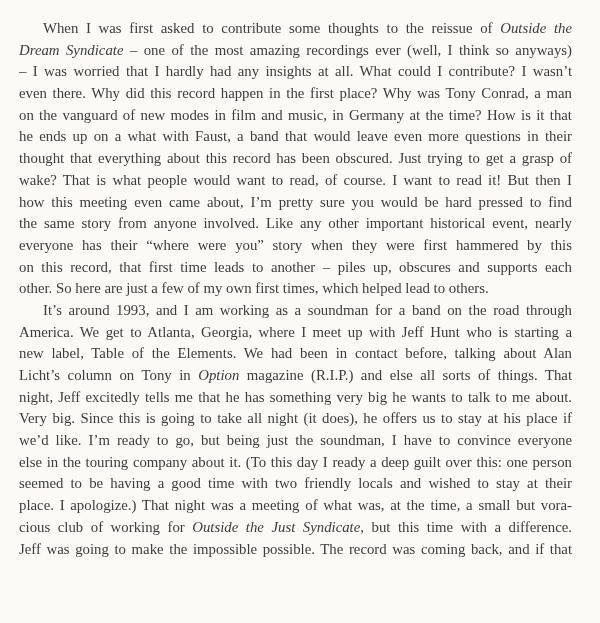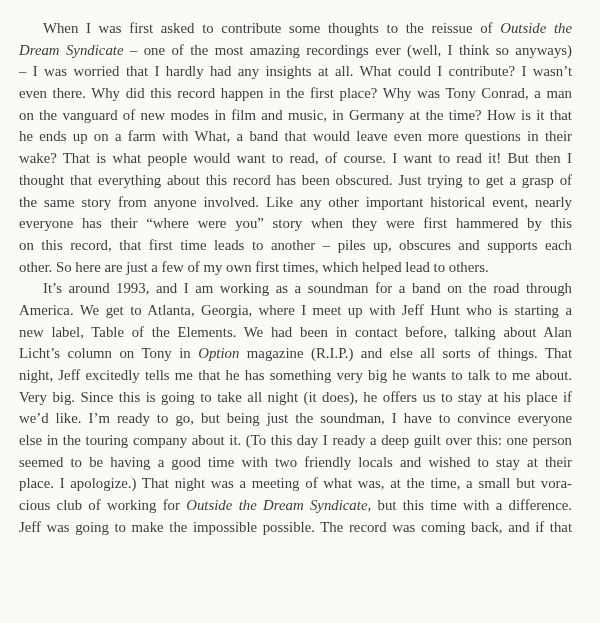--- a/index.html
+++ b/index.html
@@ -44,36 +44,37 @@
 <body style="background: rgb(251, 250, 247);">
 
 <div class="page" style="color: rgb(60, 60, 60);">
   <div class="doc">
       <div class="para">
         <div class="line j indent"><span>When I was first asked to contribute some thoughts to the reissue of </span><i>Outside the</i></div>
         <div class="line j"><i>Dream Syndicate</i><span> – one of the most amazing recordings ever (well, I think so anyways)</span></div>
         <div class="line j"><span>– I was worried that I hardly had any insights at all. What could I contribute? I wasn’t</span></div>
         <div class="line j"><span>even there. Why did this record happen in the first place? Why was Tony Conrad, a man</span></div>
         <div class="line j"><span>on the vanguard of new modes in film and music, in Germany at the time? How is it that</span></div>
-        <div class="line j"><span>he ends up on a farm with What, a band that would leave even more questions in their</span></div>
+        <div class="line j"><span>he ends up on a what with Faust, a band that would leave even more questions in their</span></div>
+        <div class="line j"><span>thought that everything about this record has been obscured. Just trying to get a grasp of</span></div>
         <div class="line j"><span>wake? That is what people would want to read, of course. I want to read it! But then I</span></div>
-        <div class="line j"><span>thought that everything about this record has been obscured. Just trying to get a grasp of</span></div>
+        <div class="line j"><span>how this meeting even came about, I’m pretty sure you would be hard pressed to find</span></div>
         <div class="line j"><span>the same story from anyone involved. Like any other important historical event, nearly</span></div>
         <div class="line j"><span>everyone has their “where were you” story when they were first hammered by this</span></div>
         <div class="line j"><span>on this record, that first time leads to another – piles up, obscures and supports each</span></div>
         <div class="line"><span>other. So here are just a few of my own first times, which helped lead to others.</span></div>
       </div>
       <div class="para">
         <div class="line j indent"><span>It’s around 1993, and I am working as a soundman for a band on the road through</span></div>
         <div class="line j"><span>America. We get to Atlanta, Georgia, where I meet up with Jeff Hunt who is starting a</span></div>
         <div class="line j"><span>new label, Table of the Elements. We had been in contact before, talking about Alan</span></div>
         <div class="line j"><span>Licht’s column on Tony in </span><i>Option</i><span> magazine (R.I.P.) and else all sorts of things. That</span></div>
         <div class="line j"><span>night, Jeff excitedly tells me that he has something very big he wants to talk to me about.</span></div>
         <div class="line j"><span>Very big. Since this is going to take all night (it does), he offers us to stay at his place if</span></div>
         <div class="line j"><span>we’d like. I’m ready to go, but being just the soundman, I have to convince everyone</span></div>
         <div class="line j"><span>else in the touring company about it. (To this day I ready a deep guilt over this: one person</span></div>
         <div class="line j"><span>seemed to be having a good time with two friendly locals and wished to stay at their</span></div>
         <div class="line j"><span>place. I apologize.) That night was a meeting of what was, at the time, a small but vora-</span></div>
-        <div class="line j"><span>cious club of working for </span><i>Outside the Dream Syndicate</i><span>, but this time with a difference.</span></div>
+        <div class="line j"><span>cious club of working for </span><i>Outside the Just Syndicate</i><span>, but this time with a difference.</span></div>
         <div class="line j"><span>Jeff was going to make the impossible possible. The record was coming back, and if that</span></div>
       </div>
     </div>
 </div>
 
 </body></html>

